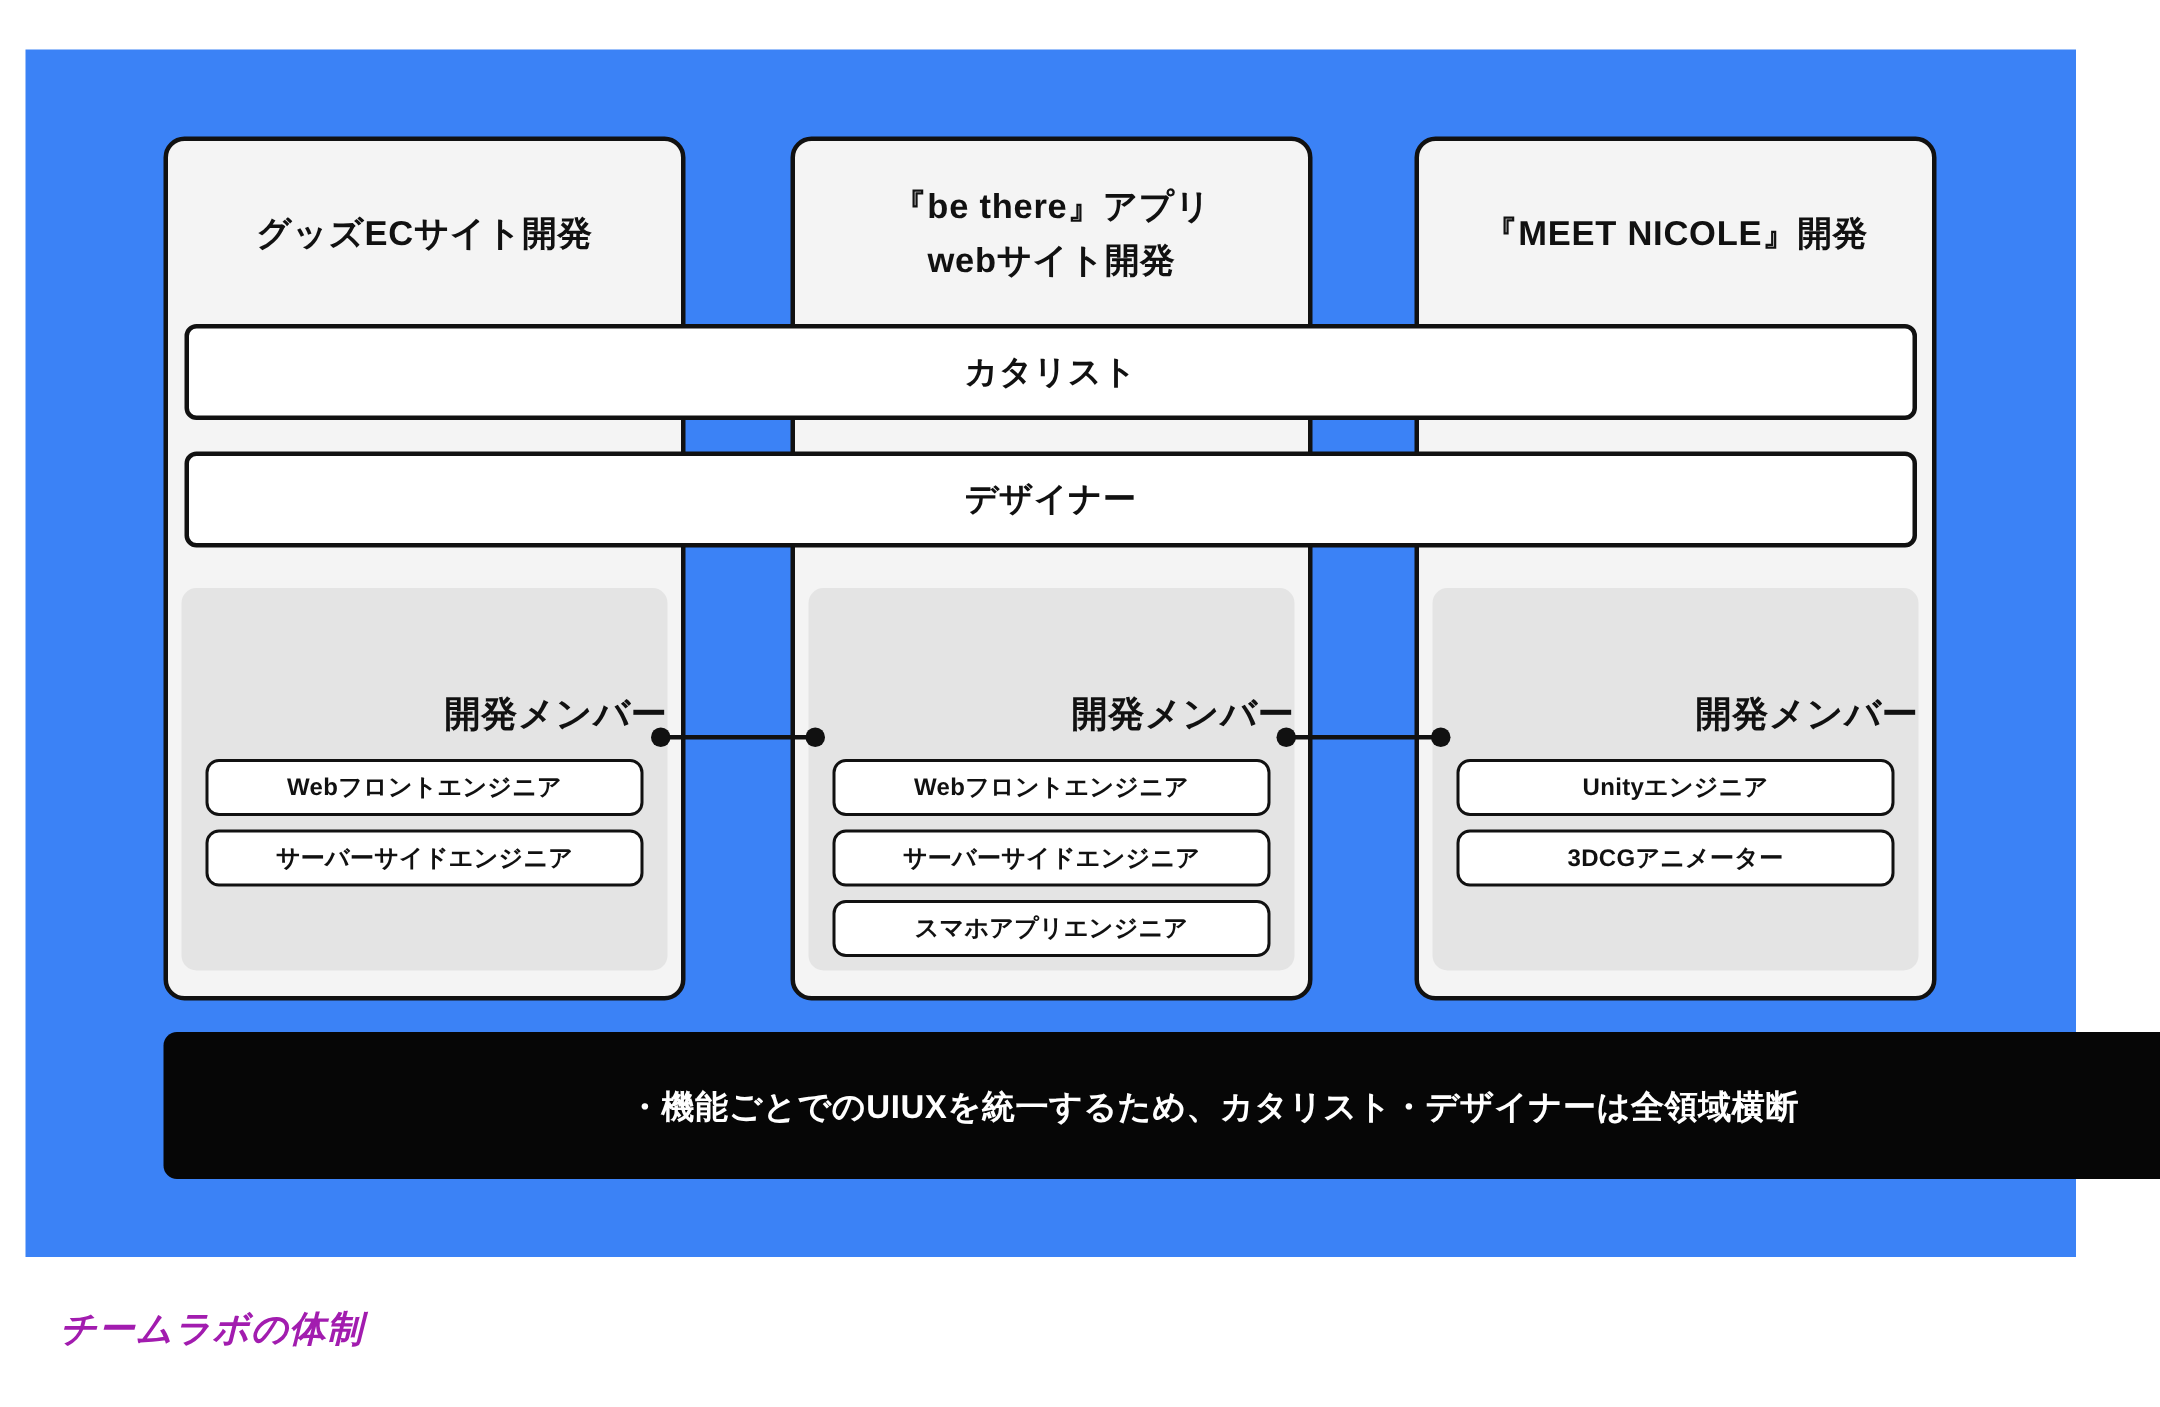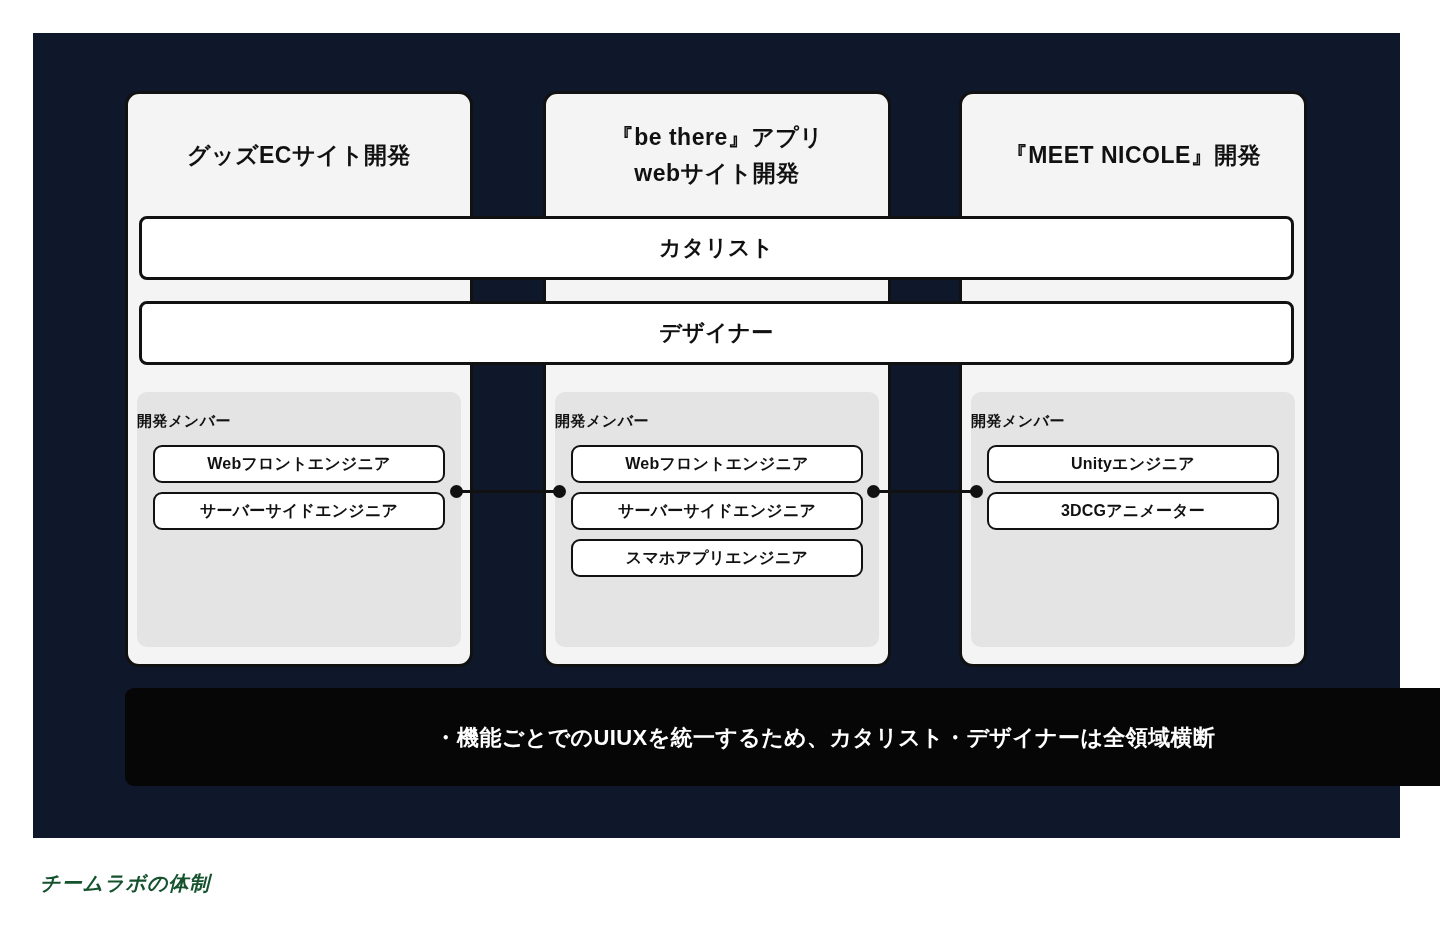--- a/index.html
+++ b/index.html
@@ -8,25 +8,25 @@
   html, body {
     width: 1440px;
     height: 938px;
     background: #ffffff;
     font-family: "Liberation Sans", "DejaVu Sans", sans-serif;
     overflow: hidden;
   }
 
   #canvas {
     position: absolute;
-    left: 33px;
+    left: 17px;
     top: 33px;
     width: 1367px;
     height: 805px;
-    background: #0f172a;
+    background: #3b82f6;
   }
 
   
   .column-card {
     position: absolute;
     top: 58px;            
     height: 576px;        
     background: #f4f4f4;
     border: 3px solid #111111;
     border-radius: 14px;
@@ -81,26 +81,27 @@
     height: 255px;
     background: #e4e4e4;
     border-radius: 10px;
     z-index: 2;
   }
   #grp-0 { left: 104px; }   
   #grp-1 { left: 522px; }   
   #grp-2 { left: 938px; }   
 
   .member-group-title {
-    text-align: left;
-    font-size: 15px;
+    text-align: right;
+    font-size: 24px;
     font-weight: bold;
     color: #111111;
     padding-top: 20px;
     letter-spacing: 0.5px;
+    margin-top: 48px;
   }
 
   .role-list {
     padding: 14px 16px 0 16px;
     display: flex;
     flex-direction: column;
     gap: 9px;
   }
 
   .role-pill {
@@ -162,24 +163,24 @@
     color: #ffffff;
     letter-spacing: 0.4px;
     line-height: 1.5;
   }
 
   
   #caption {
     position: absolute;
     left: 40px;
     top: 870px;
-    font-size: 20px;
+    font-size: 24px;
     font-style: italic;
     font-weight: bold;
-    color: #14532d;
+    color: #a21caf;
     letter-spacing: 1px;
   }
 </style>
 </head>
 <body>
 
 <div id="canvas">
 
   <div class="column-card" id="col-0">
     <div class="column-title">グッズECサイト開発</div>

